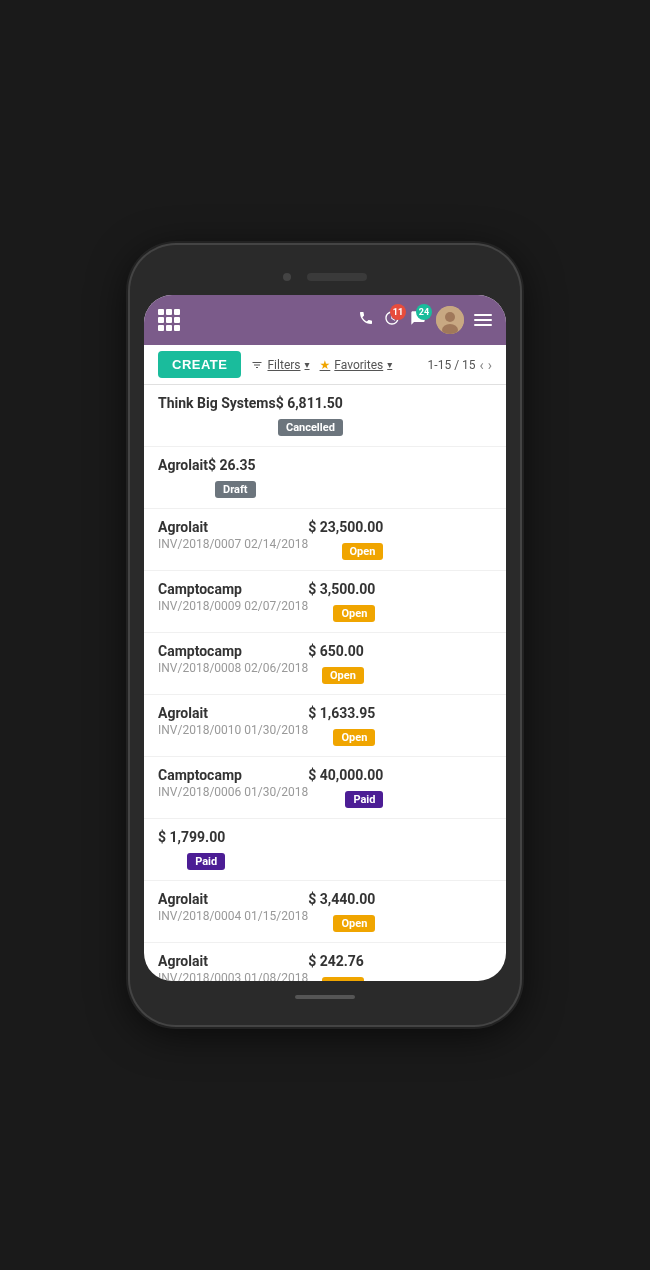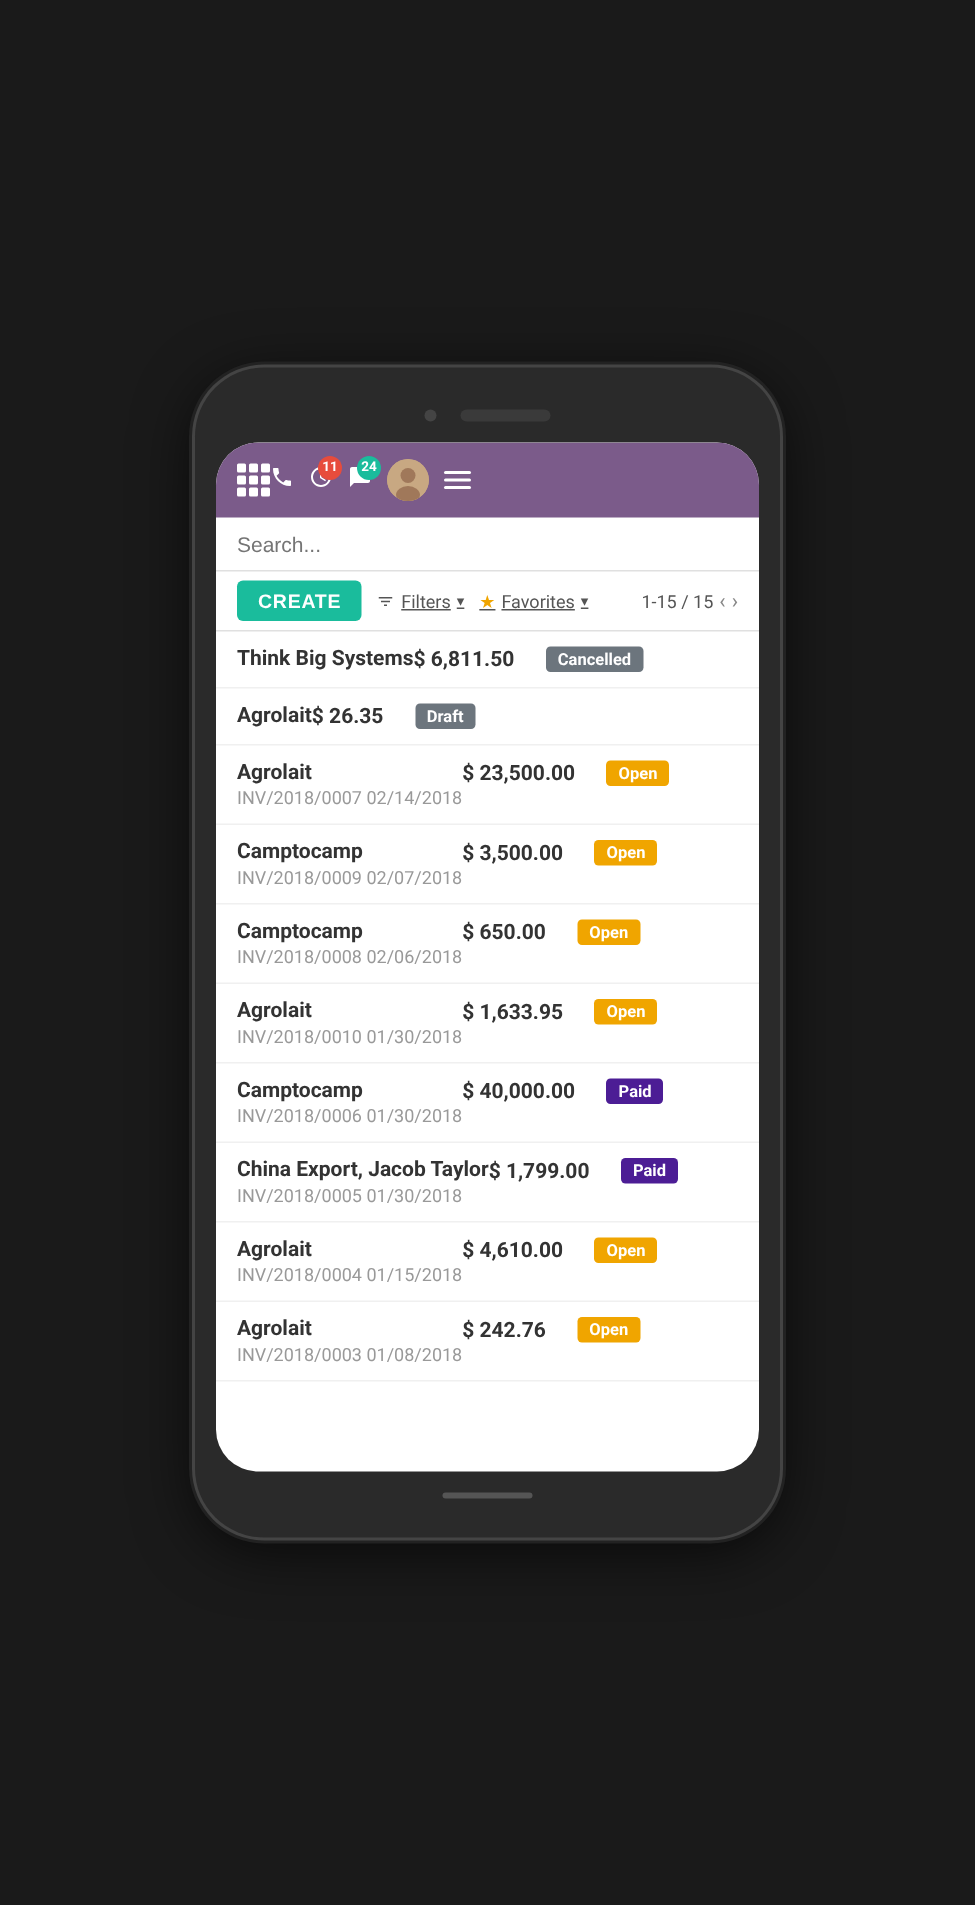--- a/index.html
+++ b/index.html
@@ -55,20 +55,21 @@
       overflow: hidden;
       display: flex;
       flex-direction: column;
     }
 
     .top-bar {
       background: #7b5b8a;
       padding: 0 14px;
       display: flex;
       align-items: center;
+      justify-content: space-between;
       min-height: 50px;
     }
 
     .top-bar-left {
       display: flex;
       align-items: center;
     }
 
     .grid-icon {
       display: grid;
@@ -221,23 +222,23 @@
       color: #333;
     }
 
     .item-meta {
       font-size: 12px;
       color: #999;
     }
 
     .item-right {
       display: flex;
-      flex-direction: row;
+      flex-direction: column;
       align-items: flex-end;
-      gap: 21px;
+      gap: 8px;
     }
 
     .item-amount {
       font-size: 14px;
       font-weight: bold;
       color: #333;
     }
 
     .status-badge {
       border-radius: 3px;
@@ -323,23 +324,20 @@
         </div>
 
         <div class="hamburger-icon">
           <div class="hamburger-line"></div>
           <div class="hamburger-line"></div>
           <div class="hamburger-line"></div>
         </div>
       </div>
     </div>
 
-    <div class="search-bar">
-      <input class="search-input" type="text" placeholder="Search..." style="">
-    </div>
 
     <div class="toolbar">
       <button class="create-btn">CREATE</button>
 
       <div class="toolbar-filter">
         <svg width="12" height="12" viewBox="0 0 24 24" fill="#555">
           <path d="M10 18h4v-2h-4v2zM3 6v2h18V6H3zm3 7h12v-2H6v2z"></path>
         </svg>
         <span>Filters</span>
         <span style="font-size:10px;">▾</span>
@@ -431,37 +429,33 @@
           <span class="item-name">Camptocamp</span>
           <span class="item-meta">INV/2018/0006 01/30/2018</span>
         </div>
         <div class="item-right">
           <span class="item-amount">$ 40,000.00</span>
           <span class="status-badge status-paid">Paid</span>
         </div>
       </div>
 
       <div class="list-item">
-        <div class="item-left">
-          <span class="item-name">China Export, Jacob Taylor</span>
-          <span class="item-meta">INV/2018/0005 01/30/2018</span>
-        </div>
         <div class="item-right">
           <span class="item-amount">$ 1,799.00</span>
           <span class="status-badge status-paid">Paid</span>
         </div>
       </div>
 
       <div class="list-item">
         <div class="item-left">
           <span class="item-name">Agrolait</span>
           <span class="item-meta">INV/2018/0004 01/15/2018</span>
         </div>
         <div class="item-right">
-          <span class="item-amount">$ 4,610.00</span>
+          <span class="item-amount">$ 3,440.00</span>
           <span class="status-badge status-open">Open</span>
         </div>
       </div>
 
       <div class="list-item">
         <div class="item-left">
           <span class="item-name">Agrolait</span>
           <span class="item-meta">INV/2018/0003 01/08/2018</span>
         </div>
         <div class="item-right">

